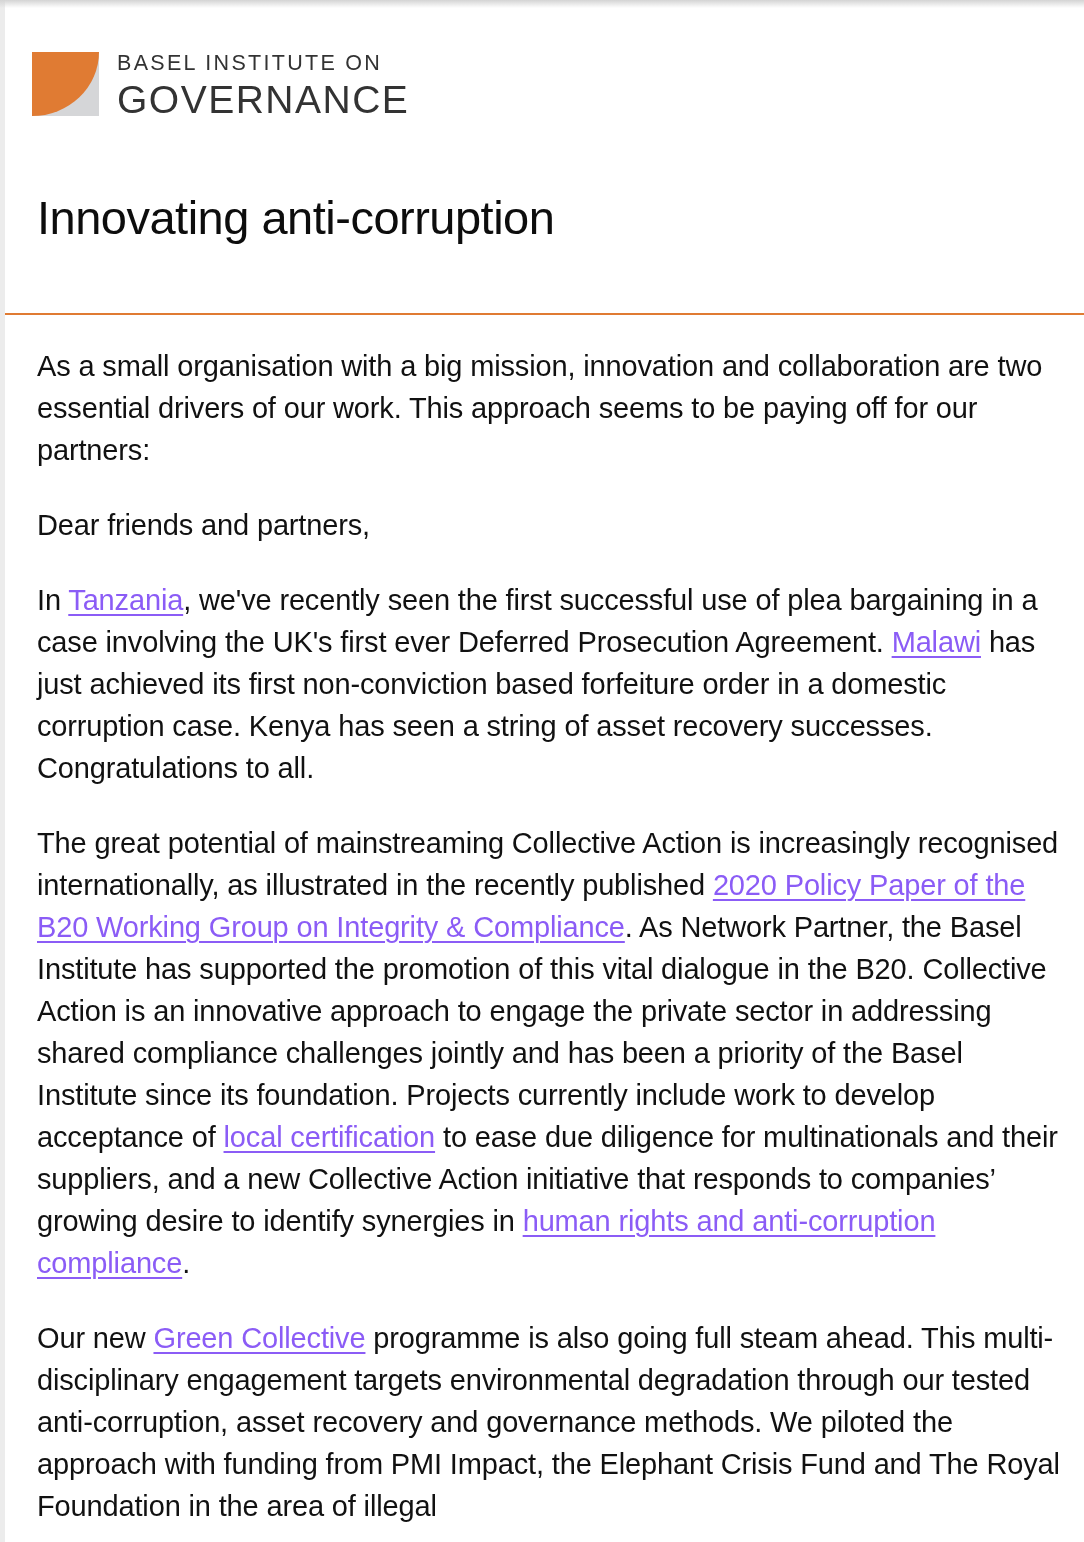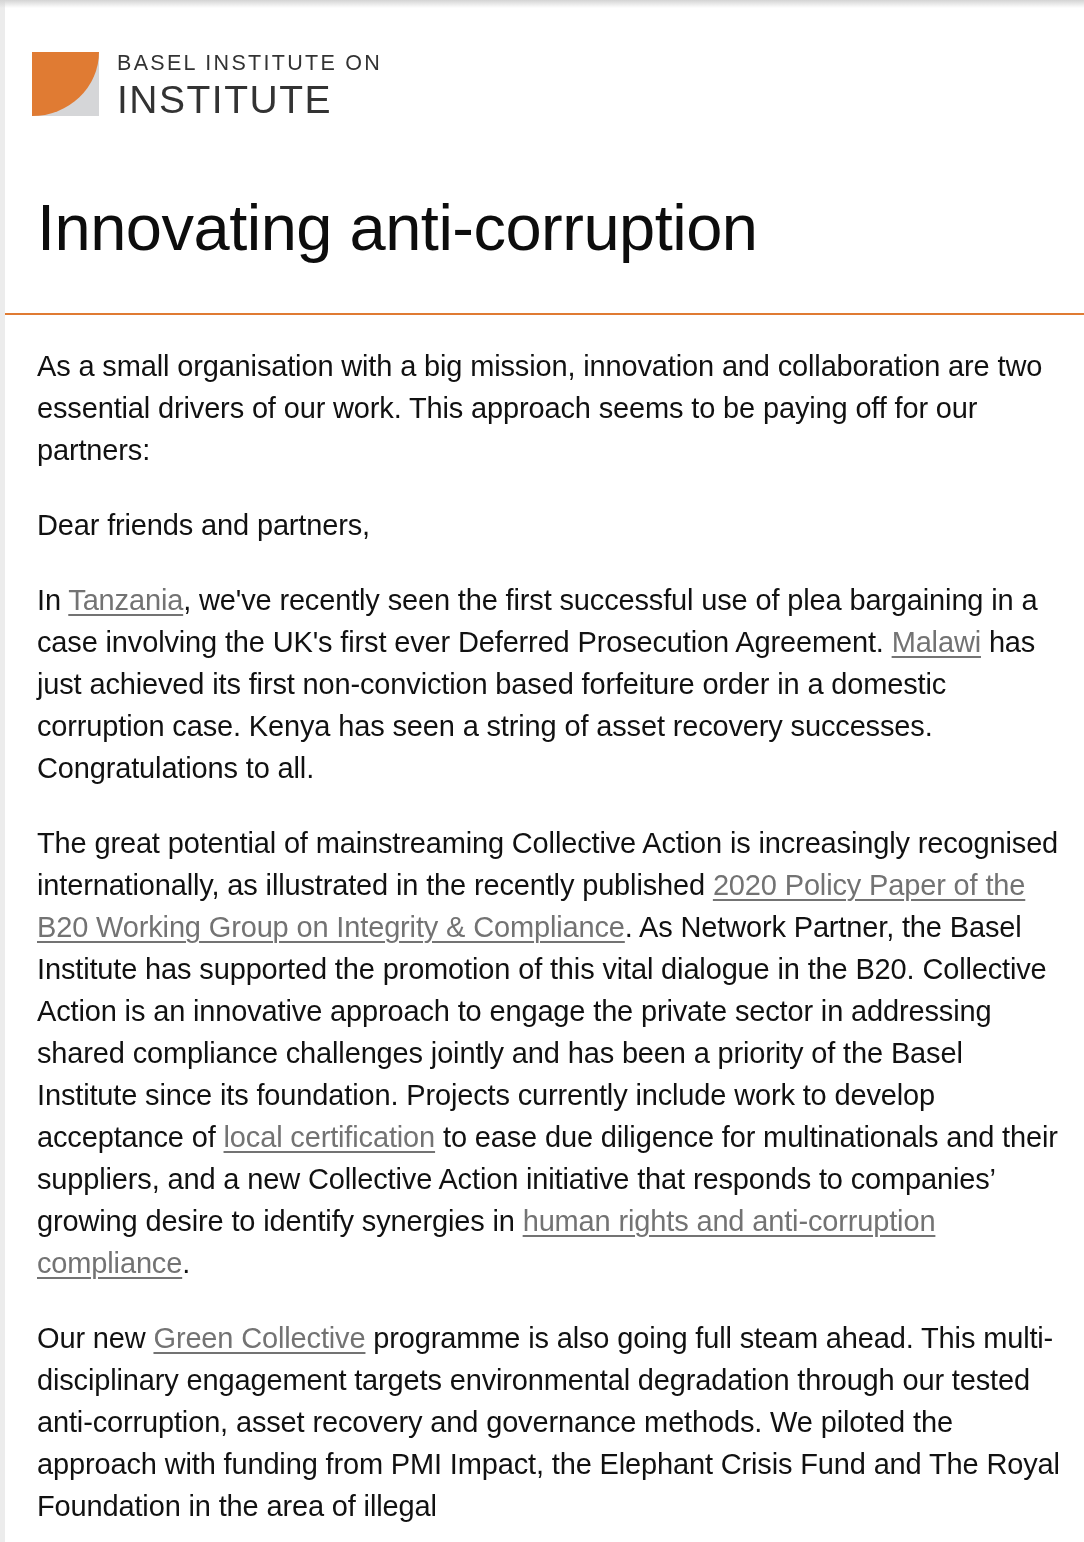--- a/index.html
+++ b/index.html
@@ -78,21 +78,21 @@
       font-size: 39px;
       letter-spacing: 1.5px;
       margin-top: 5px;
     }
     
     .title {
       position: absolute;
       left: 32px;
       top: 176px;
       margin: 0;
-      font-size: 65px;
+      font-size: 47px;
       font-weight: normal;
       letter-spacing: -0.5px;
       color: #0d0d0d;
       line-height: 1.1;
     }
     .divider {
       position: absolute;
       left: 0;
       top: 297px;
       width: 1079px;
@@ -107,40 +107,40 @@
       width: 1030px;
       font-size: 29px;
       line-height: 42px;
       color: #111111;
       letter-spacing: -0.15px;
     }
     .body-text p {
       margin: 0 0 33px 0;
     }
     .body-text a {
-      color: #737373;
+      color: #8b5cf6;
       text-decoration: underline;
       text-decoration-thickness: 1.5px;
       text-underline-offset: 4px;
       text-align: right;
     }
   </style>
 </head>
 <body>
 
 <div class="left-gutter"></div>
 <div class="top-shadow"></div>
 
 <div class="page">
 
   <div class="logo">
     <div class="logo-mark"></div>
     <div class="logo-text">
       <span class="logo-line1">BASEL INSTITUTE ON</span>
-      <span class="logo-line2">INSTITUTE</span>
+      <span class="logo-line2">GOVERNANCE</span>
     </div>
   </div>
 
   <h1 class="title">Innovating anti-corruption</h1>
 
   <div class="divider"></div>
 
   <div class="body-text">
     <p>As a small organisation with a big mission, innovation and collaboration are two essential drivers of our work. This approach seems to be paying off for our partners:</p>
 

